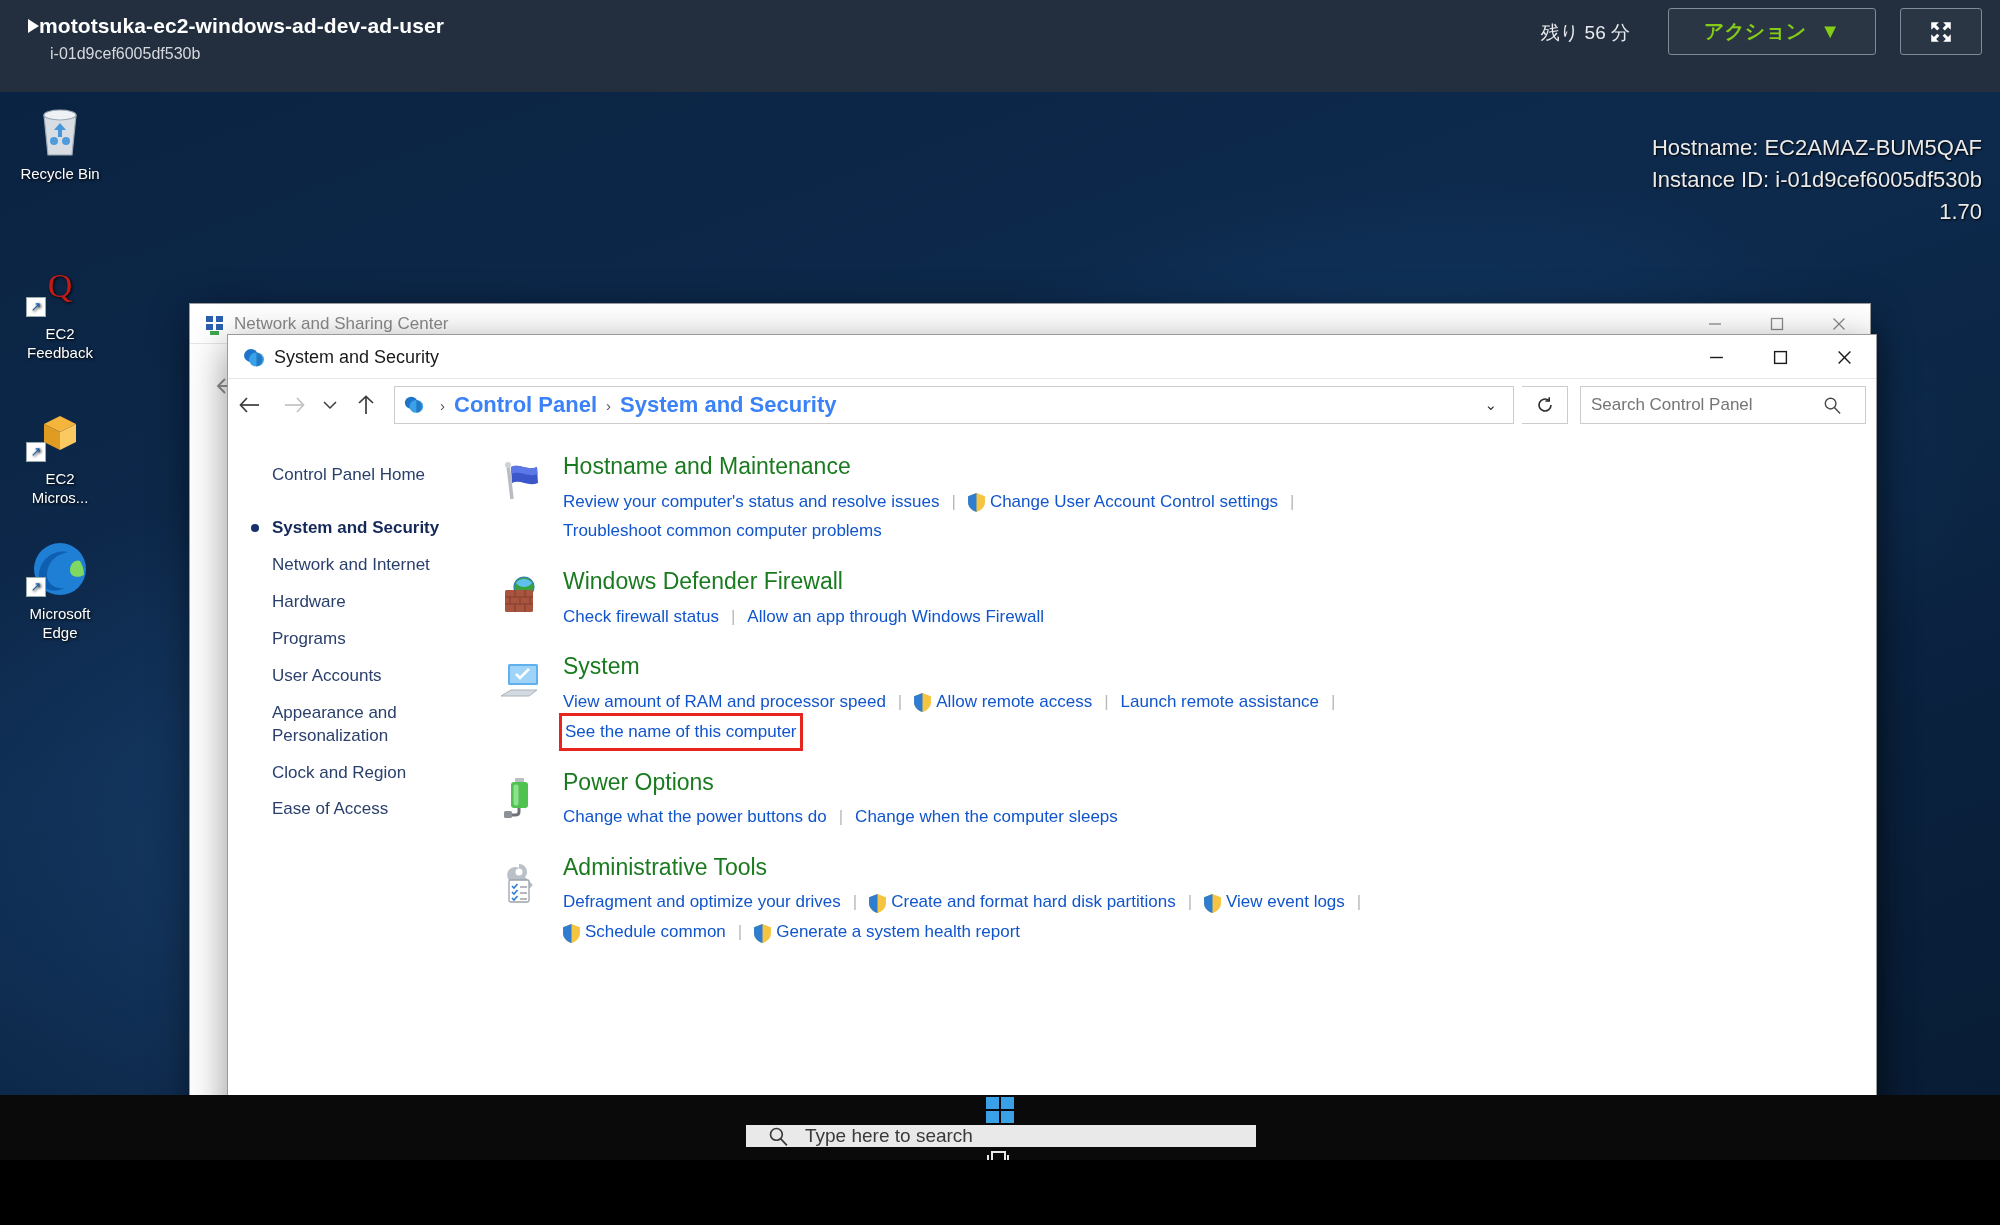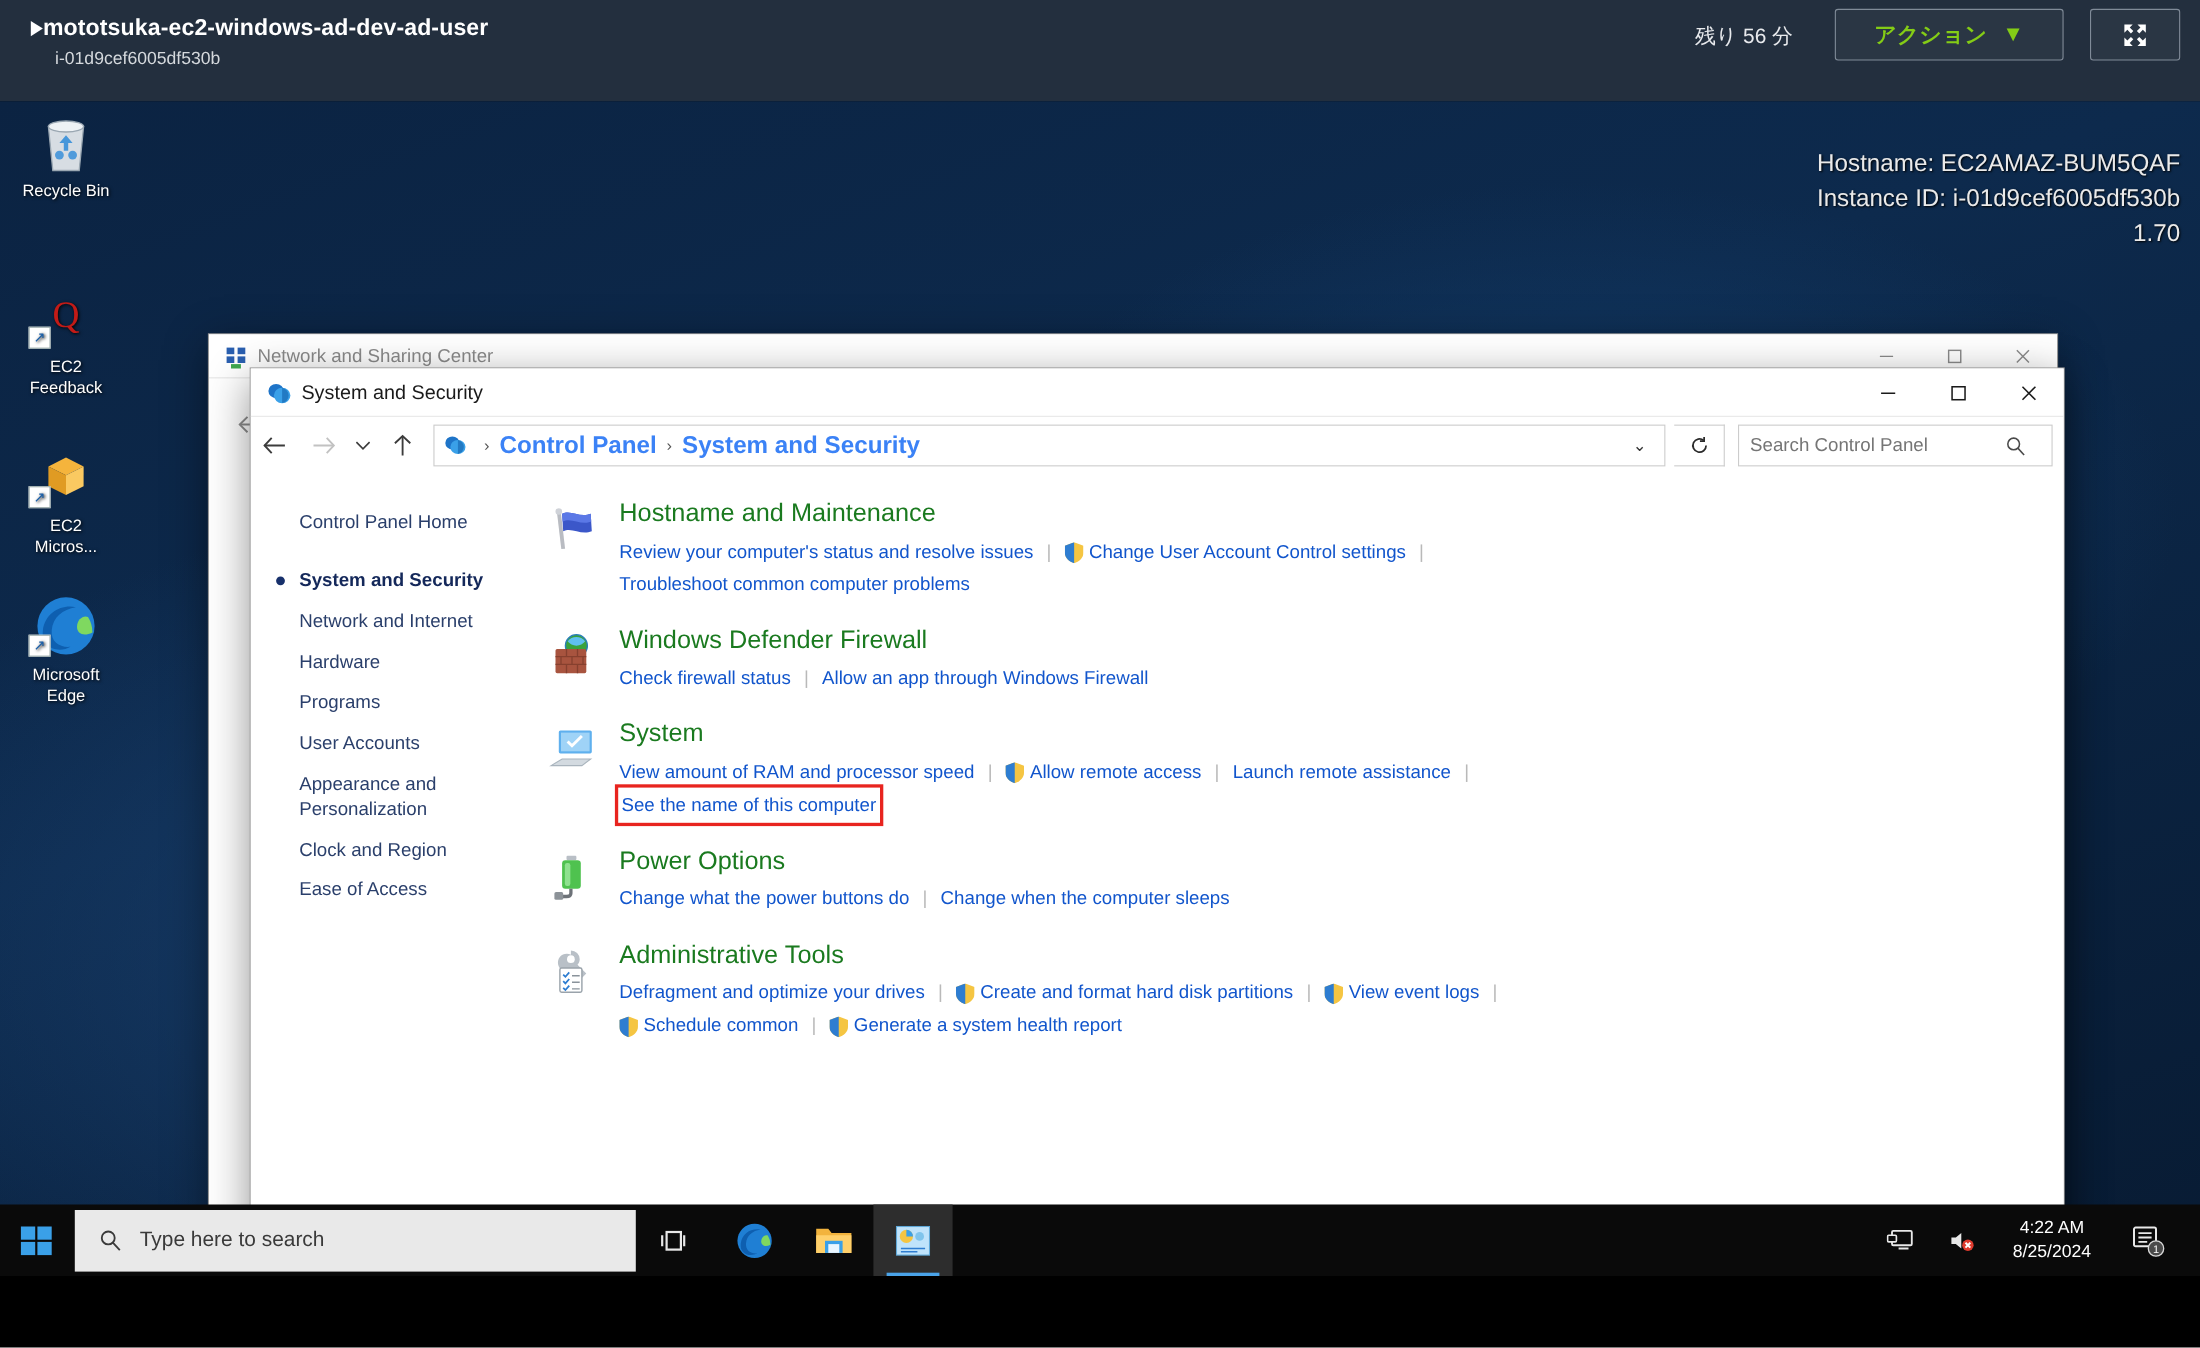--- a/index.html
+++ b/index.html
@@ -134,21 +134,21 @@
   }
   .lnkline { font-size:17px; color:#1155cc; line-height:1.75; display:flex; flex-wrap:wrap; align-items:center; }
   .lnk { color:#1155cc; cursor:pointer; white-space:nowrap; }
   .vsep { color:#b9b9b9; margin:0 12px; }
   .shield { width:17px; height:19px; margin-right:5px; vertical-align:-3px; display:inline-block; }
   .hl-box { outline:3px solid #e8241f; outline-offset:1px; padding:0 2px; display:inline-block; }
 
   
   #taskbar {
     position:absolute; left:0; bottom:0; width:2000px; height:65px;
-    background:#0a0a0a; display:flex; align-items:center;
+    background:#0a0a0a; display:flex; align-items:center;flex-direction:column;
   }
   #start-btn { width:66px;height:65px; display:flex;align-items:center;justify-content:center; cursor:pointer; }
   #tb-search {
     width:510px; height:56px; background:#e9e9e9; margin-left:2px;
     display:flex; align-items:center; padding-left:22px; gap:16px; cursor:text;
   }
   #tb-search-text { font-size:19px; color:#3a3a3a; }
   .tb-icon { width:72px;height:65px; display:flex;align-items:center;justify-content:center; cursor:pointer; position:relative;}
   .tb-icon.active { background:#2d2d2d; }
   .tb-icon.active:after { content:""; position:absolute; left:12px; right:12px; bottom:0; height:3px; background:#4aa3e8; }

